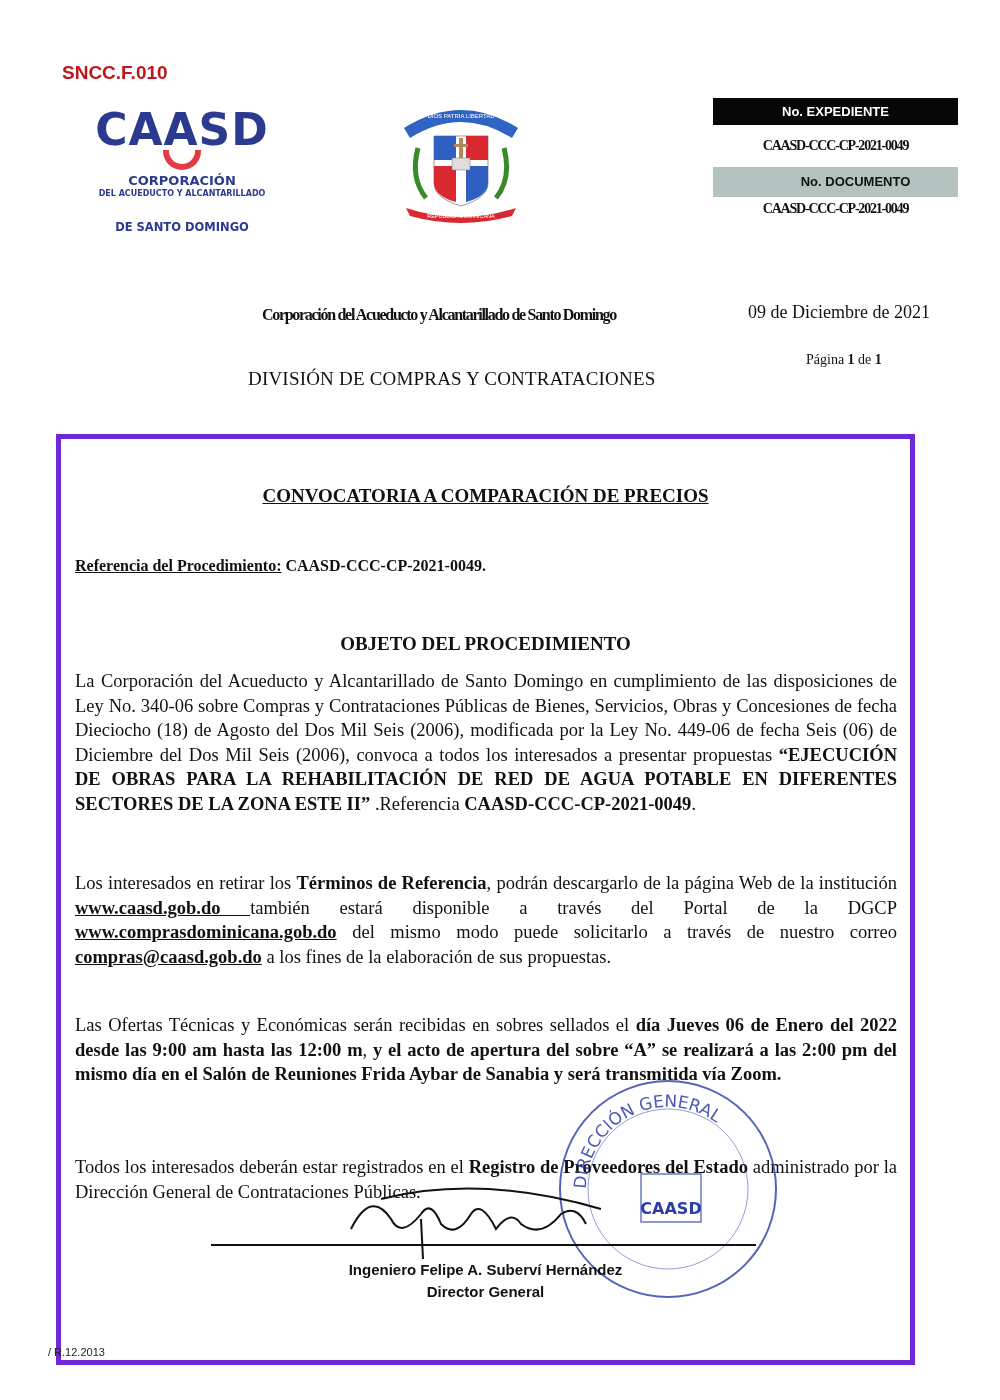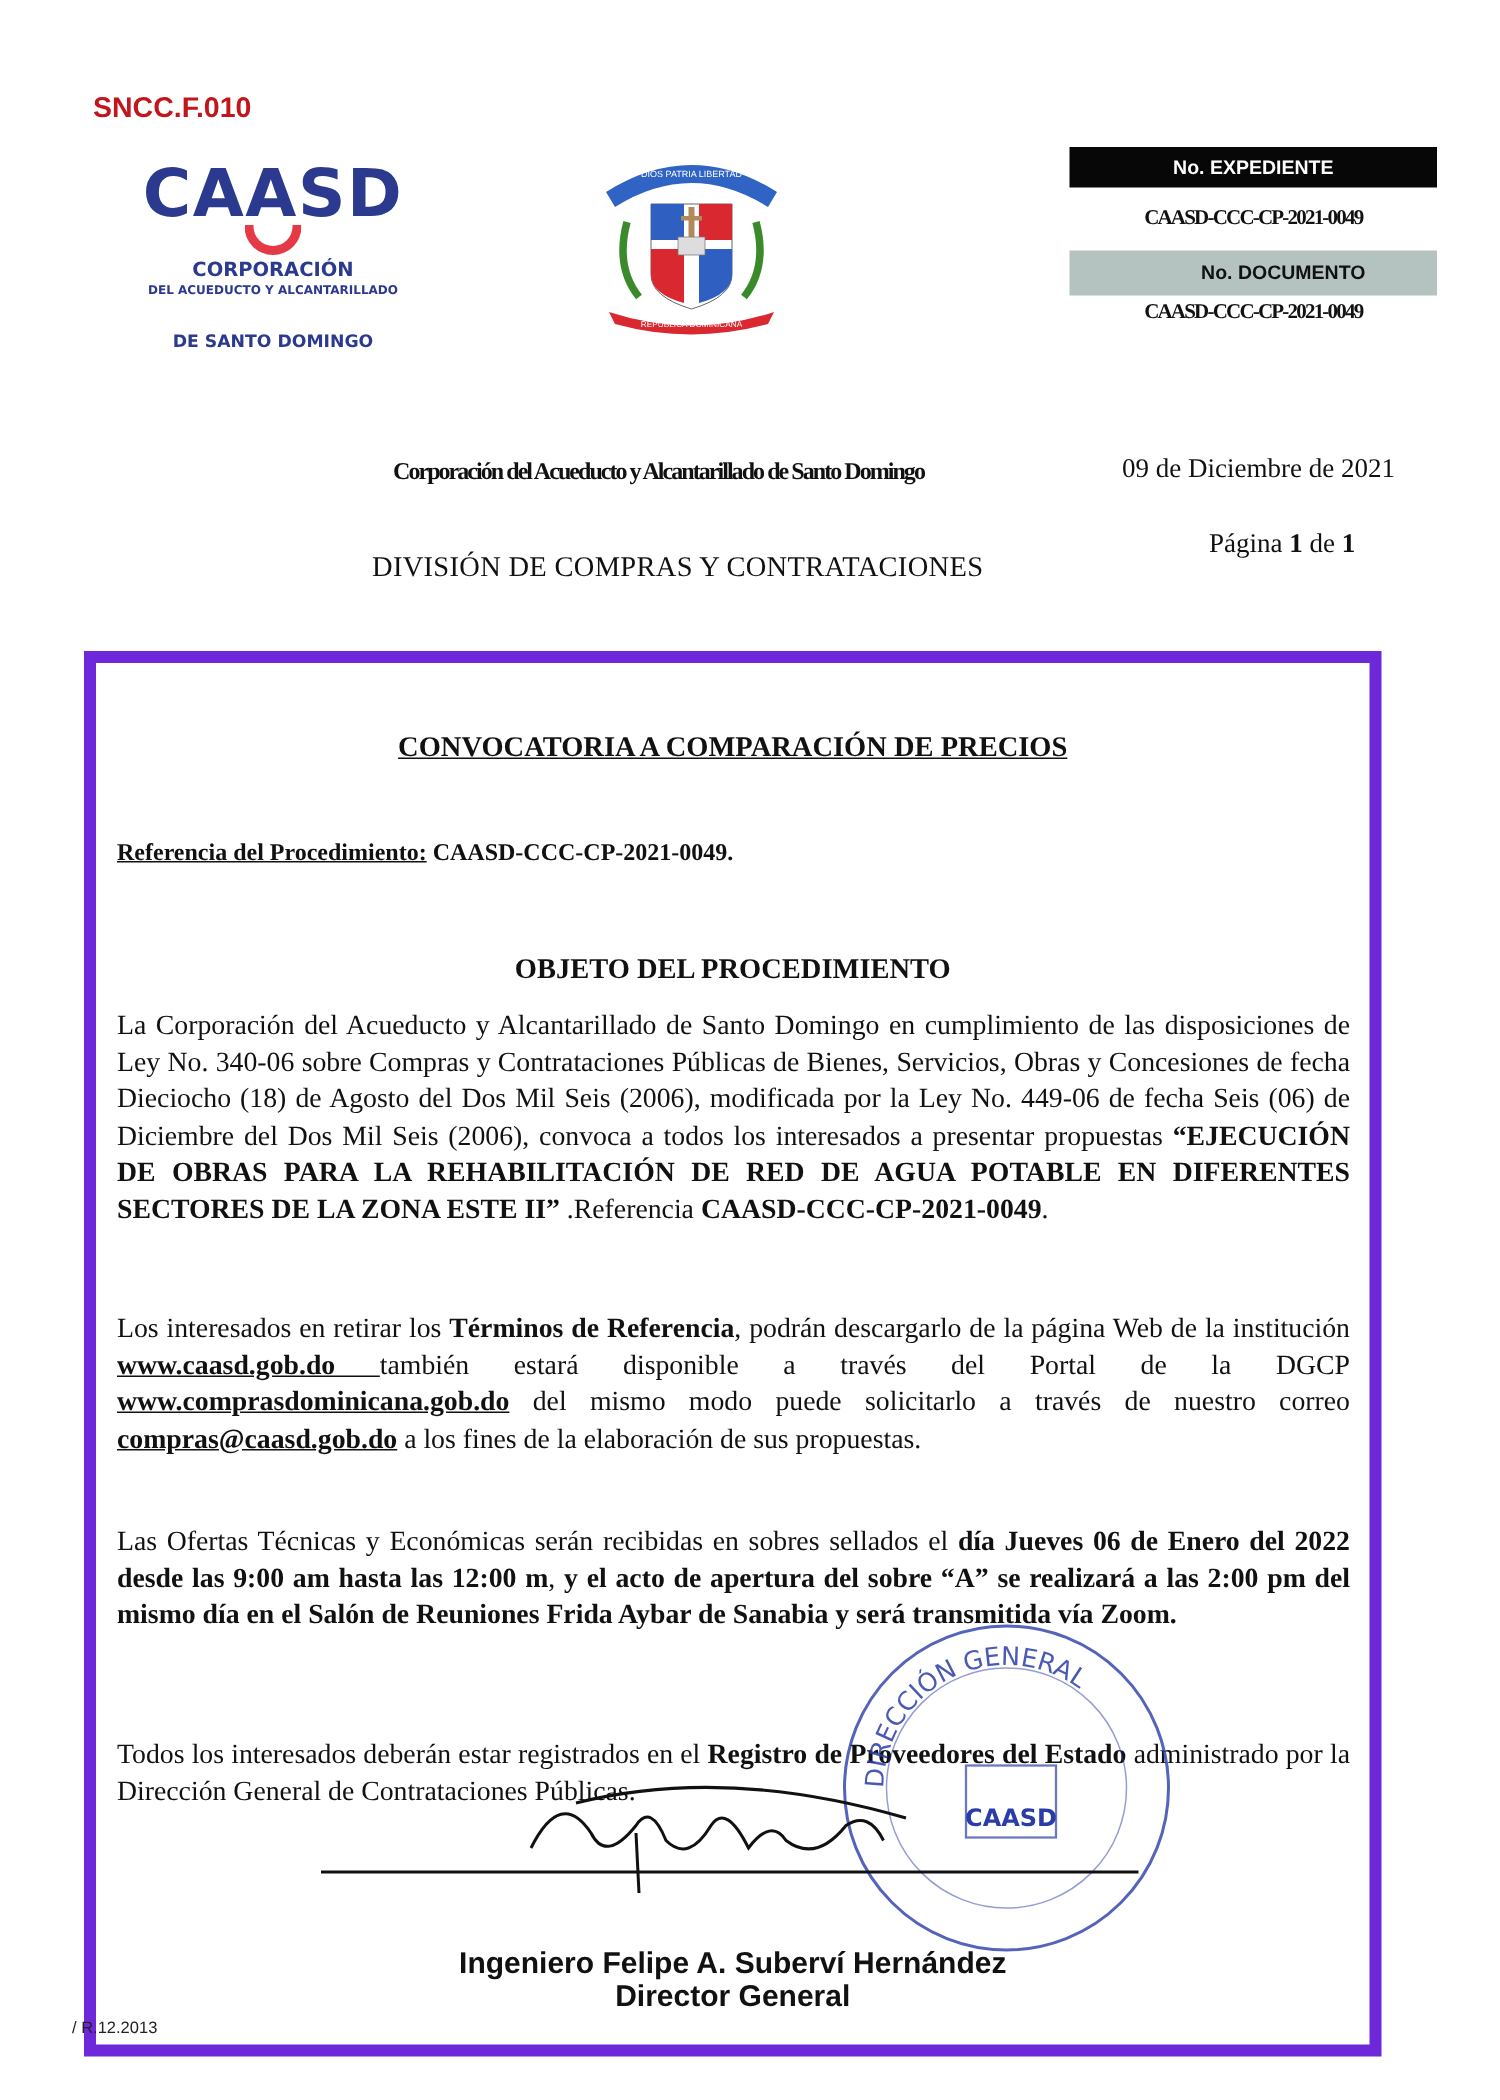--- a/index.html
+++ b/index.html
@@ -14,37 +14,37 @@
   .logo .l3 { font-size: 11.5px; font-weight: bold; line-height: 13px; margin-top: 22px; }
   .coat { left: 396px; top: 98px; width: 130px; height: 130px; }
   .exp-box { left: 713px; top: 98px; width: 245px; }
   .exp-head { background: #070707; color: #fff; font-family: "Liberation Sans", sans-serif; font-weight: bold; font-size: 13px; text-align: center; height: 27px; line-height: 27px; }
   .doc-head { background: #b4c2c0; color: #111; font-family: "Liberation Sans", sans-serif; font-weight: bold; font-size: 13px; text-align: center; height: 30px; line-height: 30px; padding-left: 40px; }
   .exp-val { text-align: center; font-weight: bold; font-size: 14px; letter-spacing: -1.2px; height: 42px; line-height: 42px; }
   .doc-val { text-align: center; font-weight: bold; font-size: 14px; letter-spacing: -1.2px; height: 24px; line-height: 24px; }
   .org-name { left: 262px; top: 306px; font-weight: bold; font-size: 16px; letter-spacing: -1.3px; }
   .division { left: 248px; top: 344px; font-size: 19px; letter-spacing: 0.2px; margin-top: 24px; }
   .date { left: 748px; top: 302px; font-size: 18px; }
-  .page { left: 806px; top: 352px; font-size: 18px; }
-  .frame { left: 56px; top: 434px; width: 849px; height: 921px; border: 8px solid #6d28d9; }
+  .page { left: 806px; top: 352px; font-size: 14px; }
+  .frame { left: 56px; top: 434px; width: 849px; height: 921px; border: 5px solid #6d28d9; }
   .title { left: 0; right: 0; top: 46px; text-align: center; font-weight: bold; font-size: 19px; text-decoration: underline; }
   .ref { left: 14px; top: 118px; font-weight: bold; font-size: 16px; }
   .ref .lbl { text-decoration: underline; }
   .obj { left: 0; right: 0; top: 194px; text-align: center; font-weight: bold; font-size: 19px; }
   .para { left: 14px; width: 822px; font-size: 18.5px; line-height: 24.5px; text-align: justify; }
   .p1 { top: 230px; }
   .p2 { top: 432px; }
   .p3 { top: 574px; }
   .p4 { top: 716px; }
   .b { font-weight: bold; }
   .u { text-decoration: underline; font-weight: bold; }
   .sig-line { left: 150px; top: 805px; width: 545px; height: 2px; background: #111; }
   .signature { left: 270px; top: 740px; width: 300px; height: 80px; }
   .seal { left: 495px; top: 635px; width: 225px; height: 230px; }
-  .signer { left: 0; right: 0; top: 820px; text-align: center; font-family: "Liberation Sans", sans-serif; font-weight: bold; font-size: 20px; line-height: 22px; margin-top: 36px; }
+  .signer { left: 0; right: 0; top: 820px; text-align: center; font-family: "Liberation Sans", sans-serif; font-weight: bold; font-size: 15px; line-height: 22px; }
   .rev { left: 48px; top: 1346px; font-family: "Liberation Sans", sans-serif; font-size: 11px; color: #222; }
   a { color: inherit; }
 </style>
 </head>
 <body>
 
 <div class="abs form-code">SNCC.F.010</div>
 
 <div class="abs logo">
   <div class="mark">CAASD</div>

